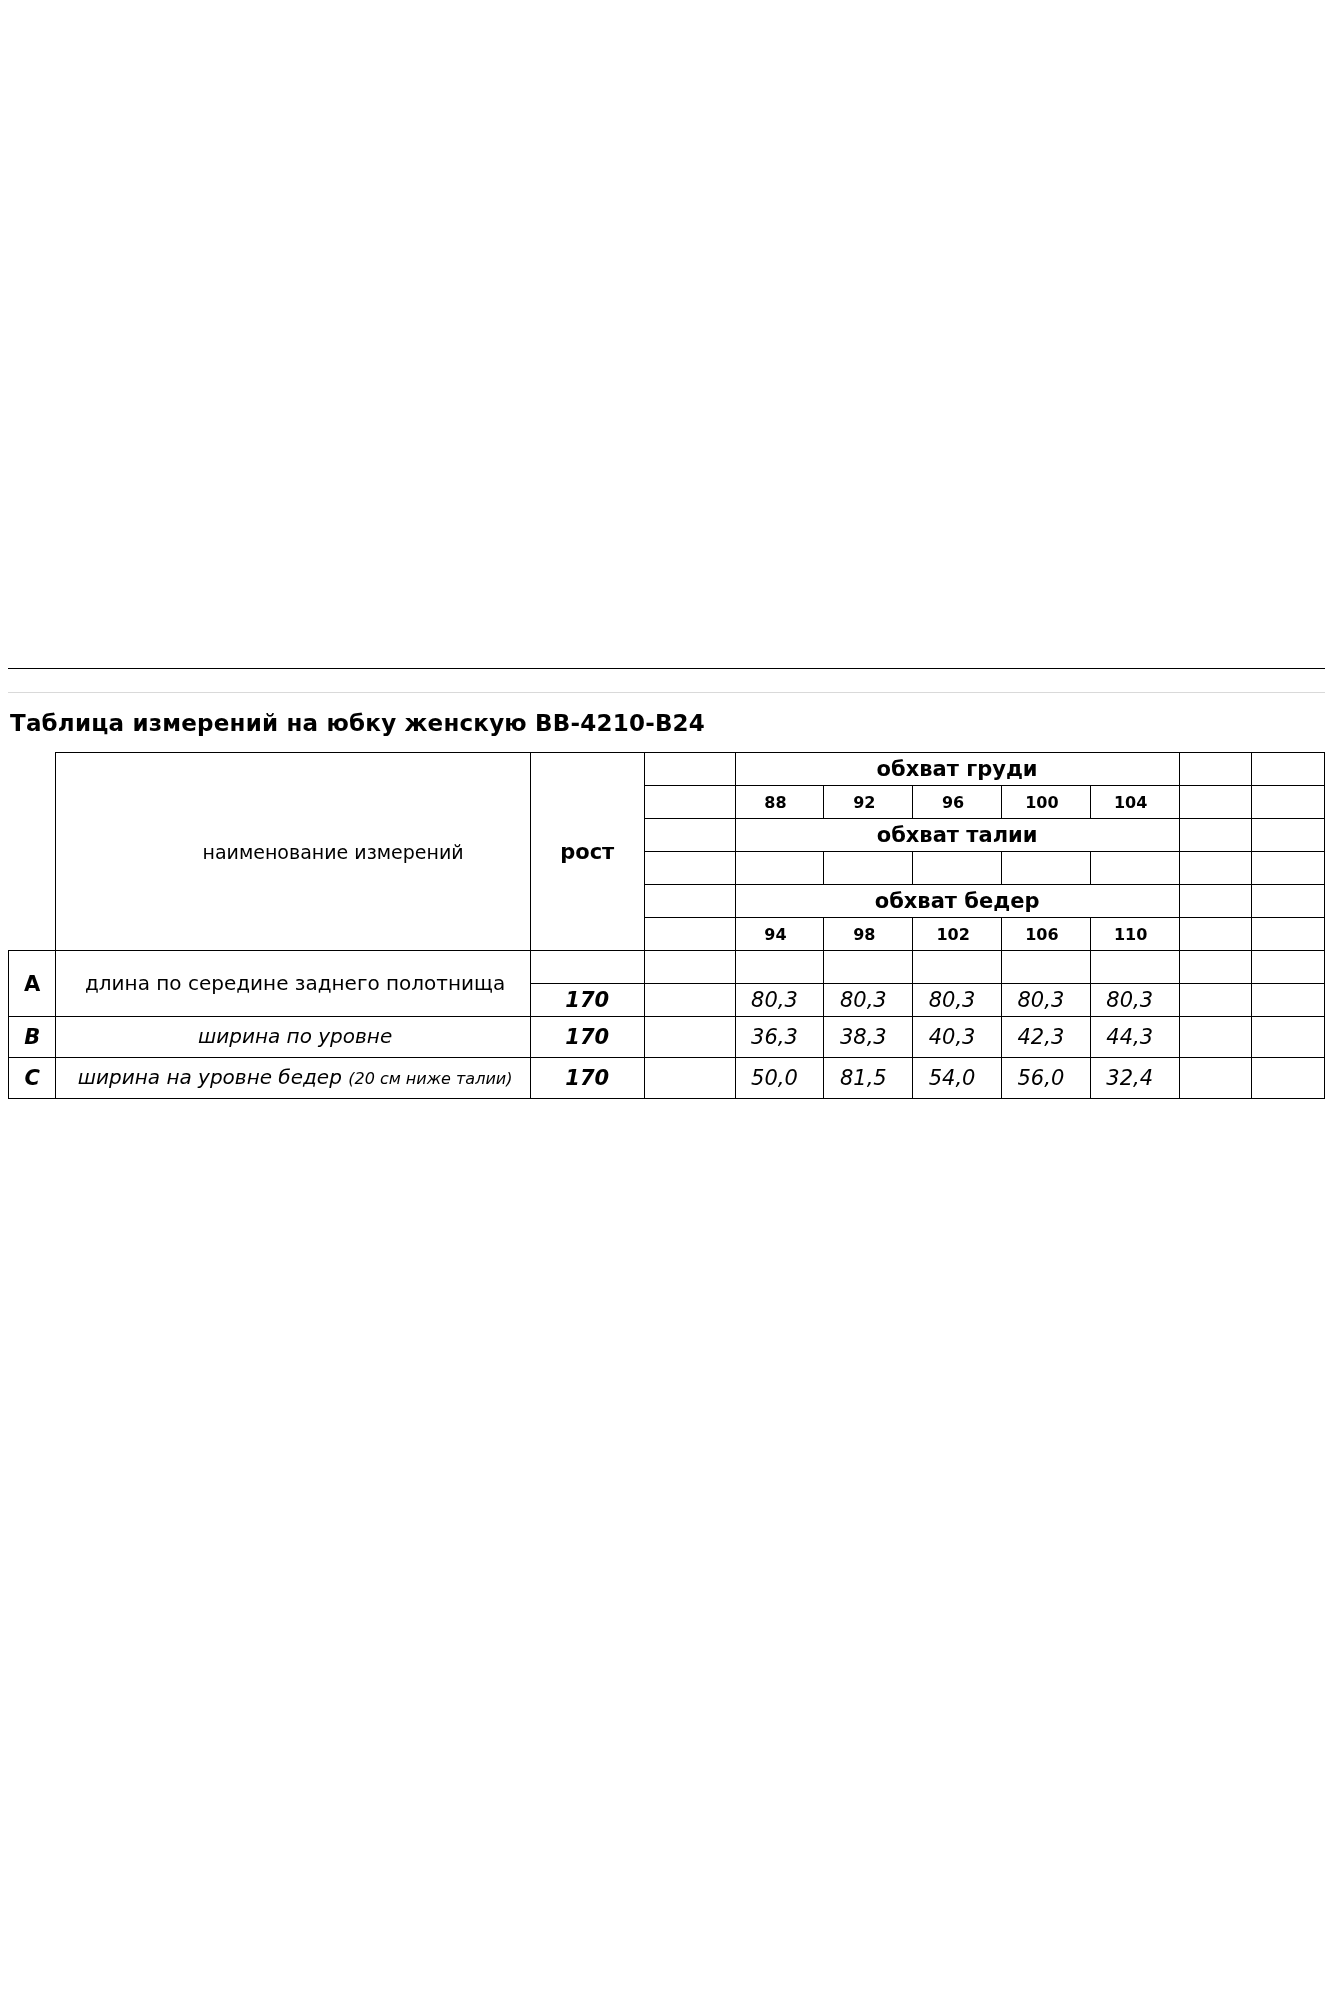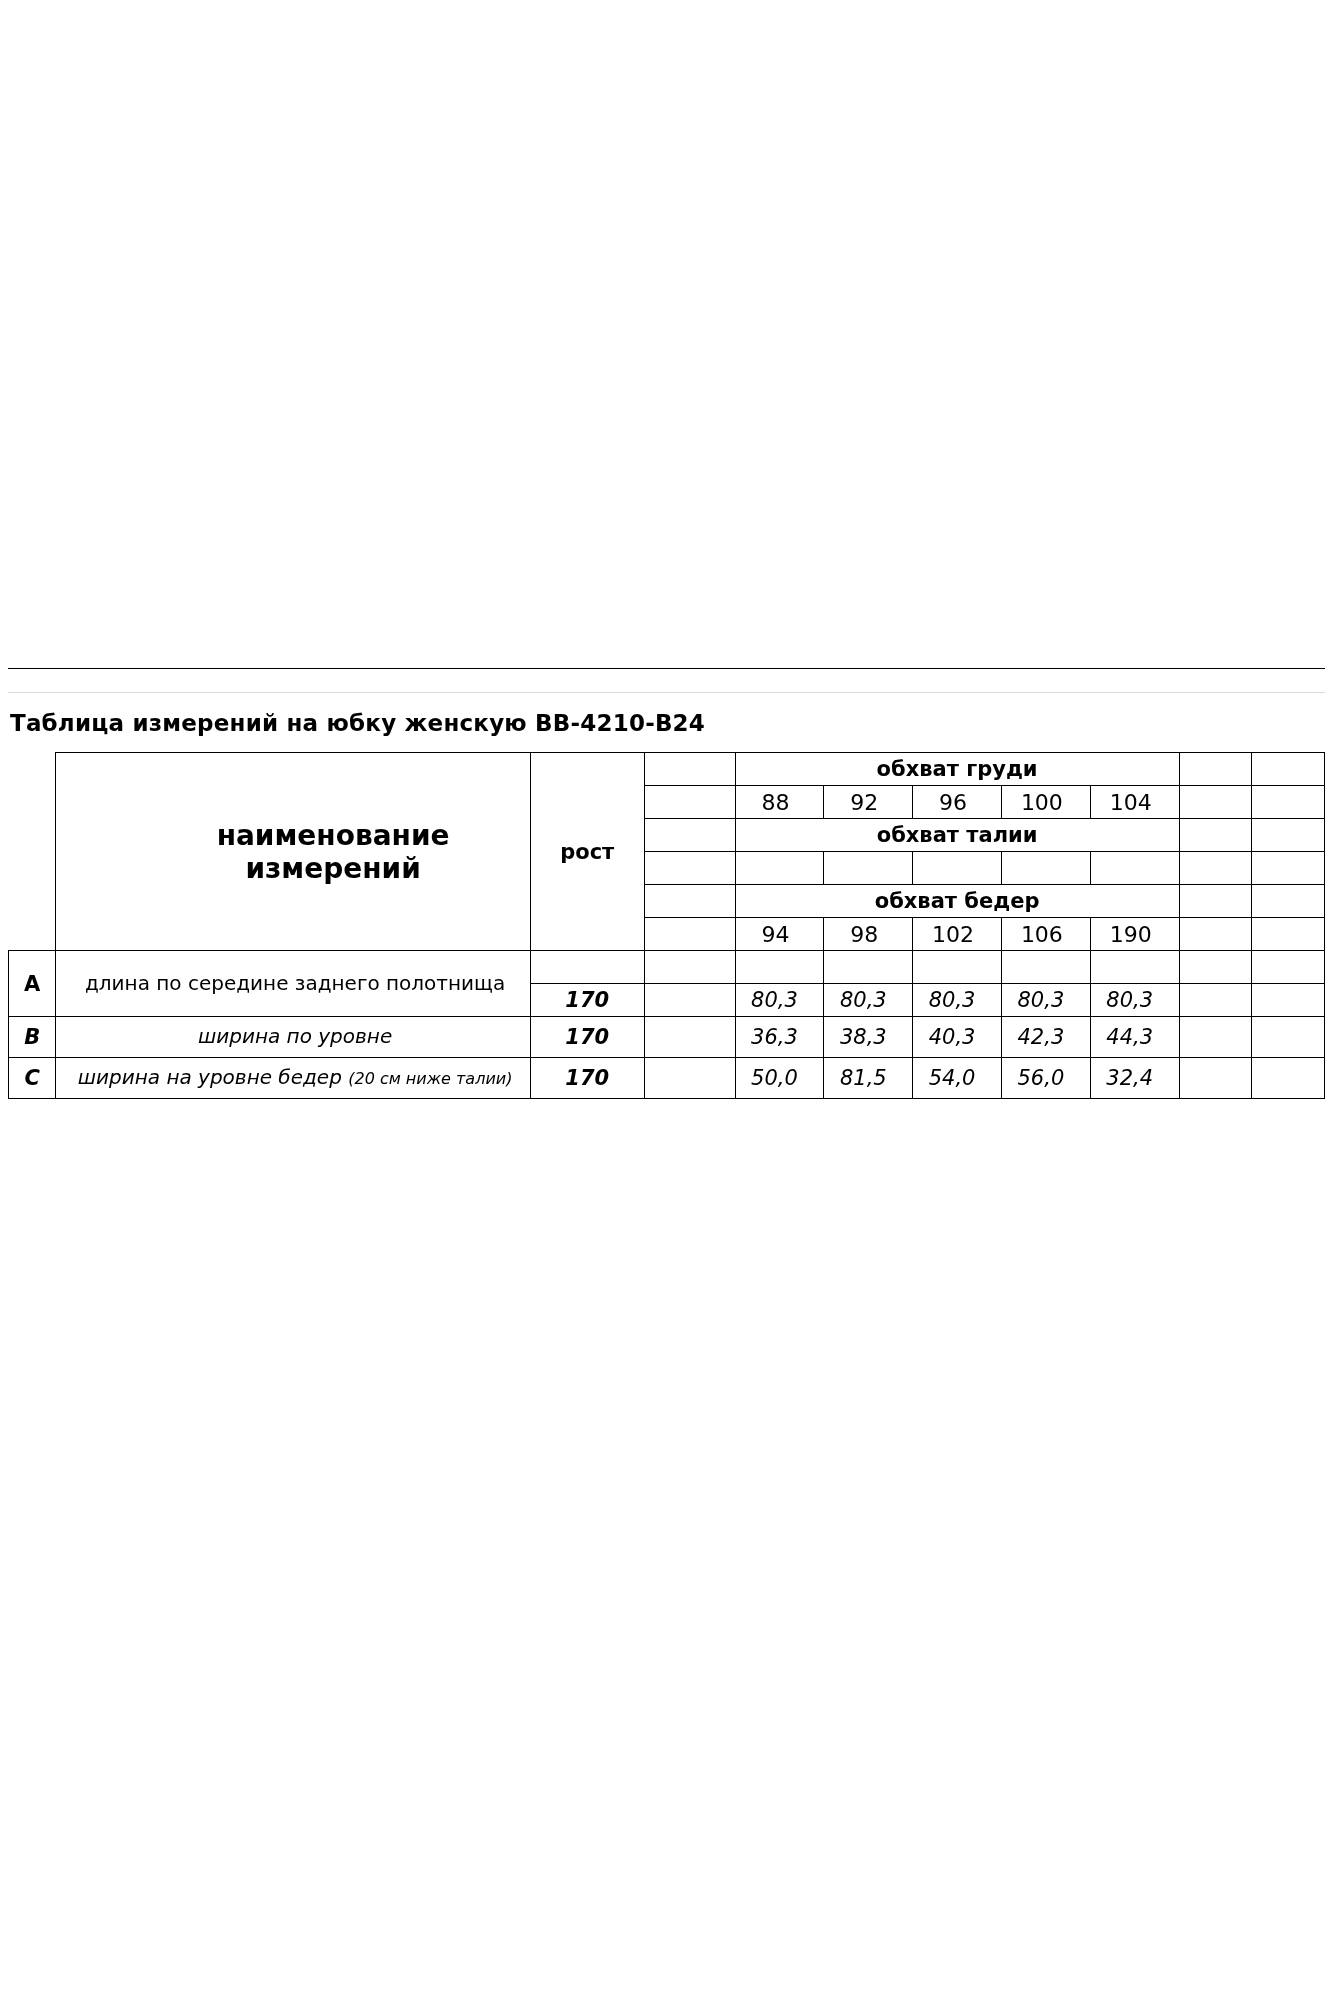--- a/index.html
+++ b/index.html
@@ -76,37 +76,37 @@
   col.c-rost    { width: 113px; }
   col.c-blank   { width: 90px; }
   col.c-size    { width: 88px; }
   col.c-tail    { width: 72px; }
 
   .cell-letter {
     font-weight: bold;
     font-size: 21px;
   }
   .hdr-name {
-    font-weight: bold;
-    font-size: 28px;
+    font-weight: normal;
+    font-size: 19px;
     text-align: left;
     padding-left: 80px !important;
   }
   .hdr-rost {
     font-weight: bold;
     font-size: 21px;
   }
   .group-label {
     font-weight: bold;
     font-size: 21px;
     text-align: center;
   }
   .size-num {
-    font-weight: normal;
-    font-size: 22px;
+    font-weight: bold;
+    font-size: 16px;
     text-align: right;
     padding-right: 8px !important;
   }
   .val {
     font-size: 21px;
     text-align: right;
     padding-right: 10px !important;
   }
   .rost-val {
     font-weight: bold;
@@ -197,21 +197,21 @@
         <td class="h-thin"></td>
         <td class="h-thin"></td>
       </tr>
 
       <tr>
         <td class="h-thin"></td>
         <td class="size-num h-thin">94</td>
         <td class="size-num h-thin">98</td>
         <td class="size-num h-thin">102</td>
         <td class="size-num h-thin">106</td>
-        <td class="size-num h-thin">190</td>
+        <td class="size-num h-thin">110</td>
         <td class="h-thin"></td>
         <td class="h-thin"></td>
       </tr>
 
       <tr>
         <td class="cell-letter" rowspan="2">A</td>
         <td class="name-cell" rowspan="2">длина по середине заднего полотнища</td>
         <td class="h-tall"></td>
         <td class="h-tall"></td>
         <td class="h-tall"></td>

